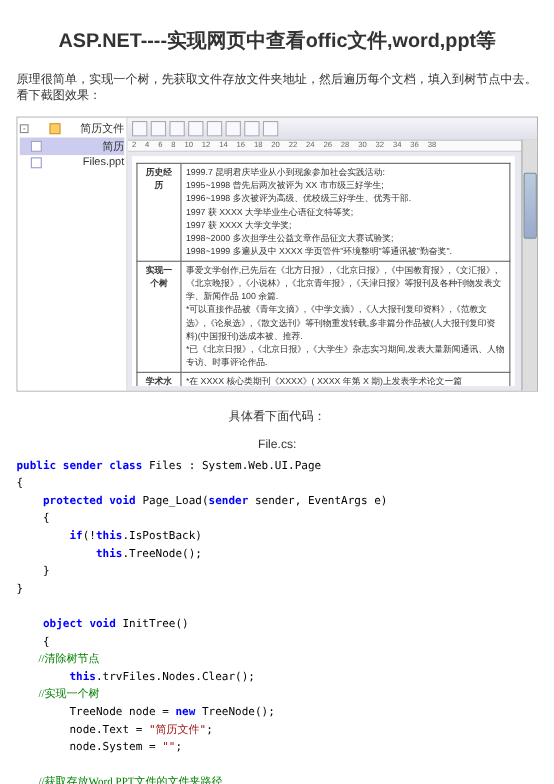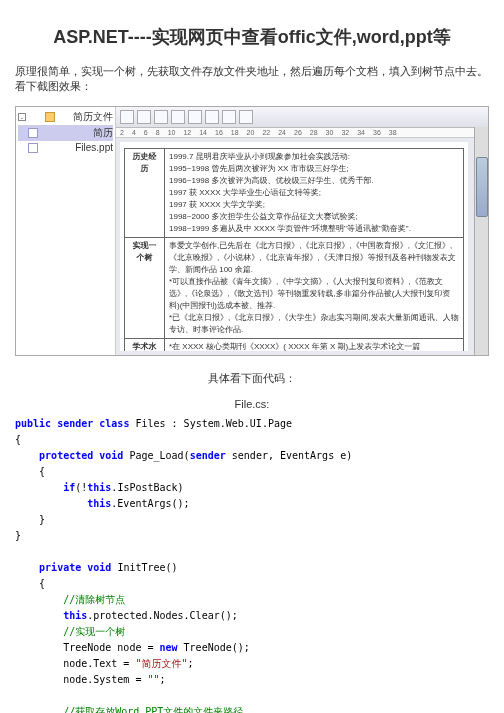--- a/index.html
+++ b/index.html
@@ -20,21 +20,21 @@
   .ruler { background: #fafafa; border-bottom: 1px solid #ccc; padding: 1px 4px; font-size: 7px; color: #666; display: flex; gap: 8px; }
   .doc-body { flex: 1; background: #fff; margin: 4px 20px 4px 4px; padding: 6px 4px; font-size: 8px; line-height: 1.5; overflow: hidden; }
   .doc-body table { border-collapse: collapse; width: 100%; }
   .doc-body td { border: 1px solid #666; padding: 2px 4px; vertical-align: top; }
   .doc-body td.lbl { width: 40px; font-weight: bold; text-align: center; }
   .scrollbar-v { position: absolute; right: 0; top: 20px; bottom: 0; width: 14px; background: #ddd; border-left: 1px solid #aaa; }
   .scroll-thumb { position: absolute; top: 30px; width: 12px; left: 1px; height: 60px; background: linear-gradient(#bcd,#9ac); border: 1px solid #789; border-radius: 2px; }
   .subhead { font-size: 11px; margin: 12px 0 6px; text-align: center; }
   .code { font-family: Consolas, monospace; font-size: 10px; line-height: 1.6; white-space: pre; }
   .kw-blue { color: #0000ff; font-weight: bold; }
-  .kw-green { color: #008000; }
+  .kw-green { color: #008000; font-family: Liberation Serif, serif; }
   .kw-red { color: #a31515; }
   .kw-black { color: #000; margin-top: 20px; }
 </style>
 </head>
 <body>
 
 <h1>ASP.NET----实现网页中查看offic文件,word,ppt等</h1>
 <p class="intro">原理很简单，实现一个树，先获取文件存放文件夹地址，然后遍历每个文档，填入到树节点中去。看下截图效果：</p>
 
 <div class="screenshot">
@@ -118,28 +118,28 @@
 </div>
 
 <p class="subhead">具体看下面代码：</p>
 <p class="subhead">File.cs:</p>
 
 <div class="code"><span class="kw-blue">public</span> <span class="kw-blue">sender</span> <span class="kw-blue">class</span> <span class="kw-black">Files : System.Web.UI.Page</span>
 <span class="kw-black">{</span>
 <span class="kw-blue">    protected</span> <span class="kw-blue">void</span> <span class="kw-black">Page_Load(</span><span class="kw-blue">sender</span><span class="kw-black"> sender, EventArgs e)</span>
 <span class="kw-black">    {</span>
 <span class="kw-blue">        if</span><span class="kw-black">(!</span><span class="kw-blue">this</span><span class="kw-black">.IsPostBack)</span>
-<span class="kw-blue">            this</span><span class="kw-black">.EventArgs();</span>
+<span class="kw-blue">            this</span><span class="kw-black">.TreeNode();</span>
 <span class="kw-black">    }</span>
 <span class="kw-black">}</span>
 
-<span class="kw-blue">    private</span> <span class="kw-blue">void</span><span class="kw-black"> InitTree()</span>
+<span class="kw-blue">    object</span> <span class="kw-blue">void</span><span class="kw-black"> InitTree()</span>
 <span class="kw-black">    {</span>
 <span class="kw-green">        //清除树节点</span>
-<span class="kw-blue">        this</span><span class="kw-black">.protected.Nodes.Clear();</span>
+<span class="kw-blue">        this</span><span class="kw-black">.trvFiles.Nodes.Clear();</span>
 <span class="kw-green">        //实现一个树</span>
 <span class="kw-black">        TreeNode node = </span><span class="kw-blue">new</span><span class="kw-black"> TreeNode();</span>
 <span class="kw-black">        node.Text = </span><span class="kw-red">"简历文件"</span><span class="kw-black">;</span>
 <span class="kw-black">        node.System = </span><span class="kw-red">""</span><span class="kw-black">;</span>
 
 <span class="kw-green">        //获取存放Word PPT文件的文件夹路径</span>
 
 
 
 

